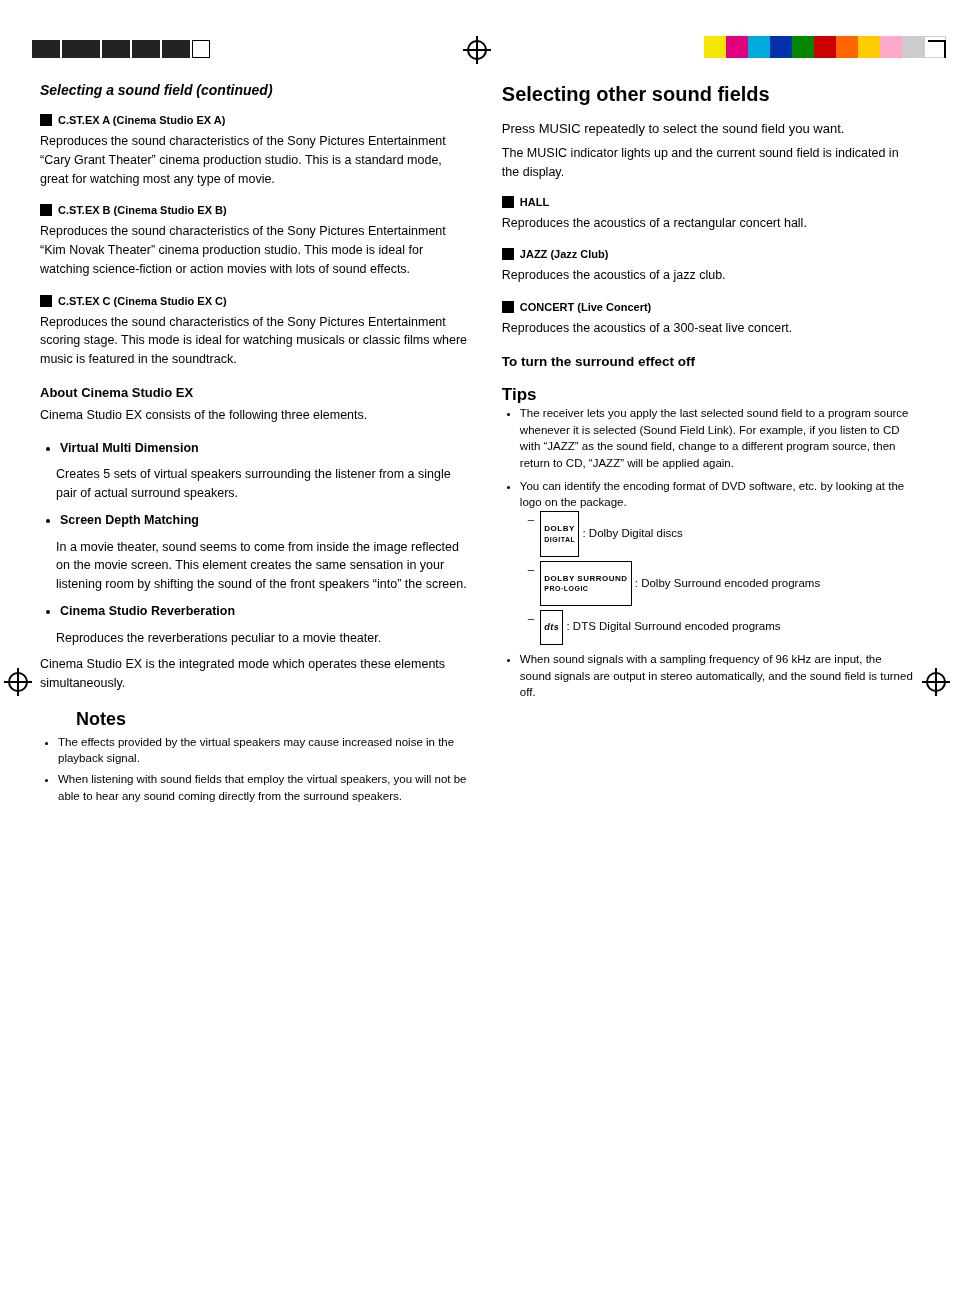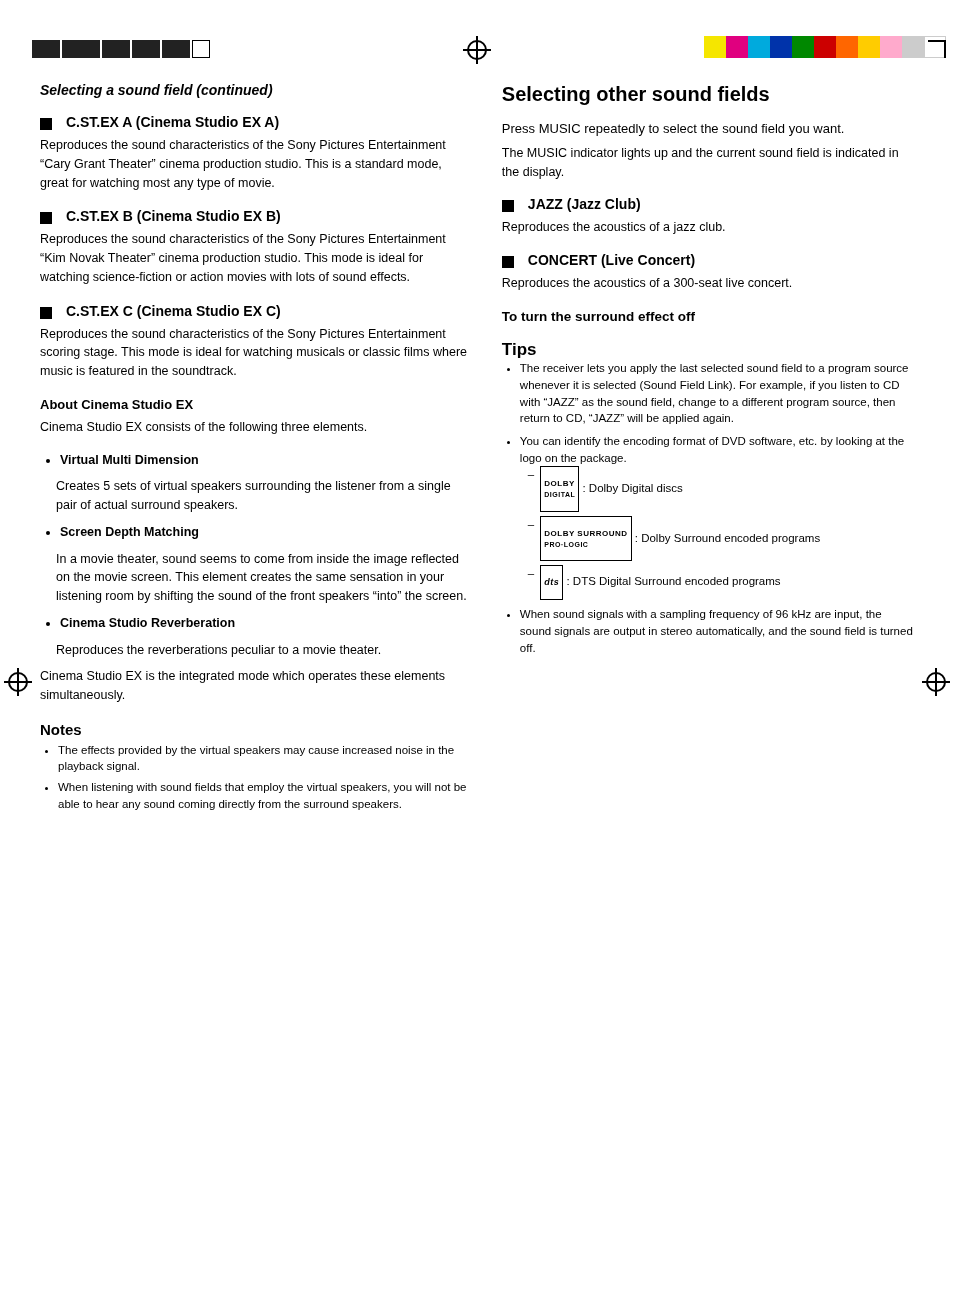--- a/index.html
+++ b/index.html
@@ -117,25 +117,25 @@
 
     
     .section-italic {
       font-style: italic;
       font-weight: bold;
       font-size: 14px;
       margin-bottom: 16px;
     }
     .subsection-title {
       font-weight: bold;
-      font-size: 14px;
+      font-size: 11px;
       margin-bottom: 6px;
       display: flex;
       align-items: flex-end;
-      gap: 14px;
+      gap: 6px;
     }
     .square-bullet {
       display: inline-block;
       width: 12px;
       height: 12px;
       background: #000;
       flex-shrink: 0;
     }
     .body-text {
       font-size: 12.5px;
@@ -172,22 +172,23 @@
     }
     .indent-para {
       padding-left: 0;
       font-size: 12.5px;
       line-height: 1.5;
       margin-bottom: 8px;
       margin-left: 16px;
     }
     .notes-heading {
       font-weight: bold;
-      font-size: 15px;
+      font-size: 18px;
       margin-bottom: 4px;
+      margin-left: 36px;
     }
     .notes-list {
       list-style: disc;
       padding-left: 18px;
     }
     .notes-list li {
       font-size: 11.5px;
       line-height: 1.45;
       margin-bottom: 4px;
     }
@@ -436,20 +437,27 @@
 
     </div>
 
     <div class="right-col">
 
       <div class="right-section-title">Selecting other sound fields</div>
 
       <div class="press-music-heading">Press MUSIC repeatedly to select the sound field you want.</div>
       <div class="body-text">The MUSIC indicator lights up and the current sound field is indicated in the display.</div>
 
+      <div class="section-block">
+        <div class="subsection-title">
+          <span class="square-bullet"></span>
+          <span>HALL</span>
+        </div>
+        <div class="body-text">Reproduces the acoustics of a rectangular concert hall.</div>
+      </div>
 
       <div class="section-block">
         <div class="subsection-title">
           <span class="square-bullet"></span>
           <span>JAZZ (Jazz Club)</span>
         </div>
         <div class="body-text">Reproduces the acoustics of a jazz club.</div>
       </div>
 
       <div class="section-block">

